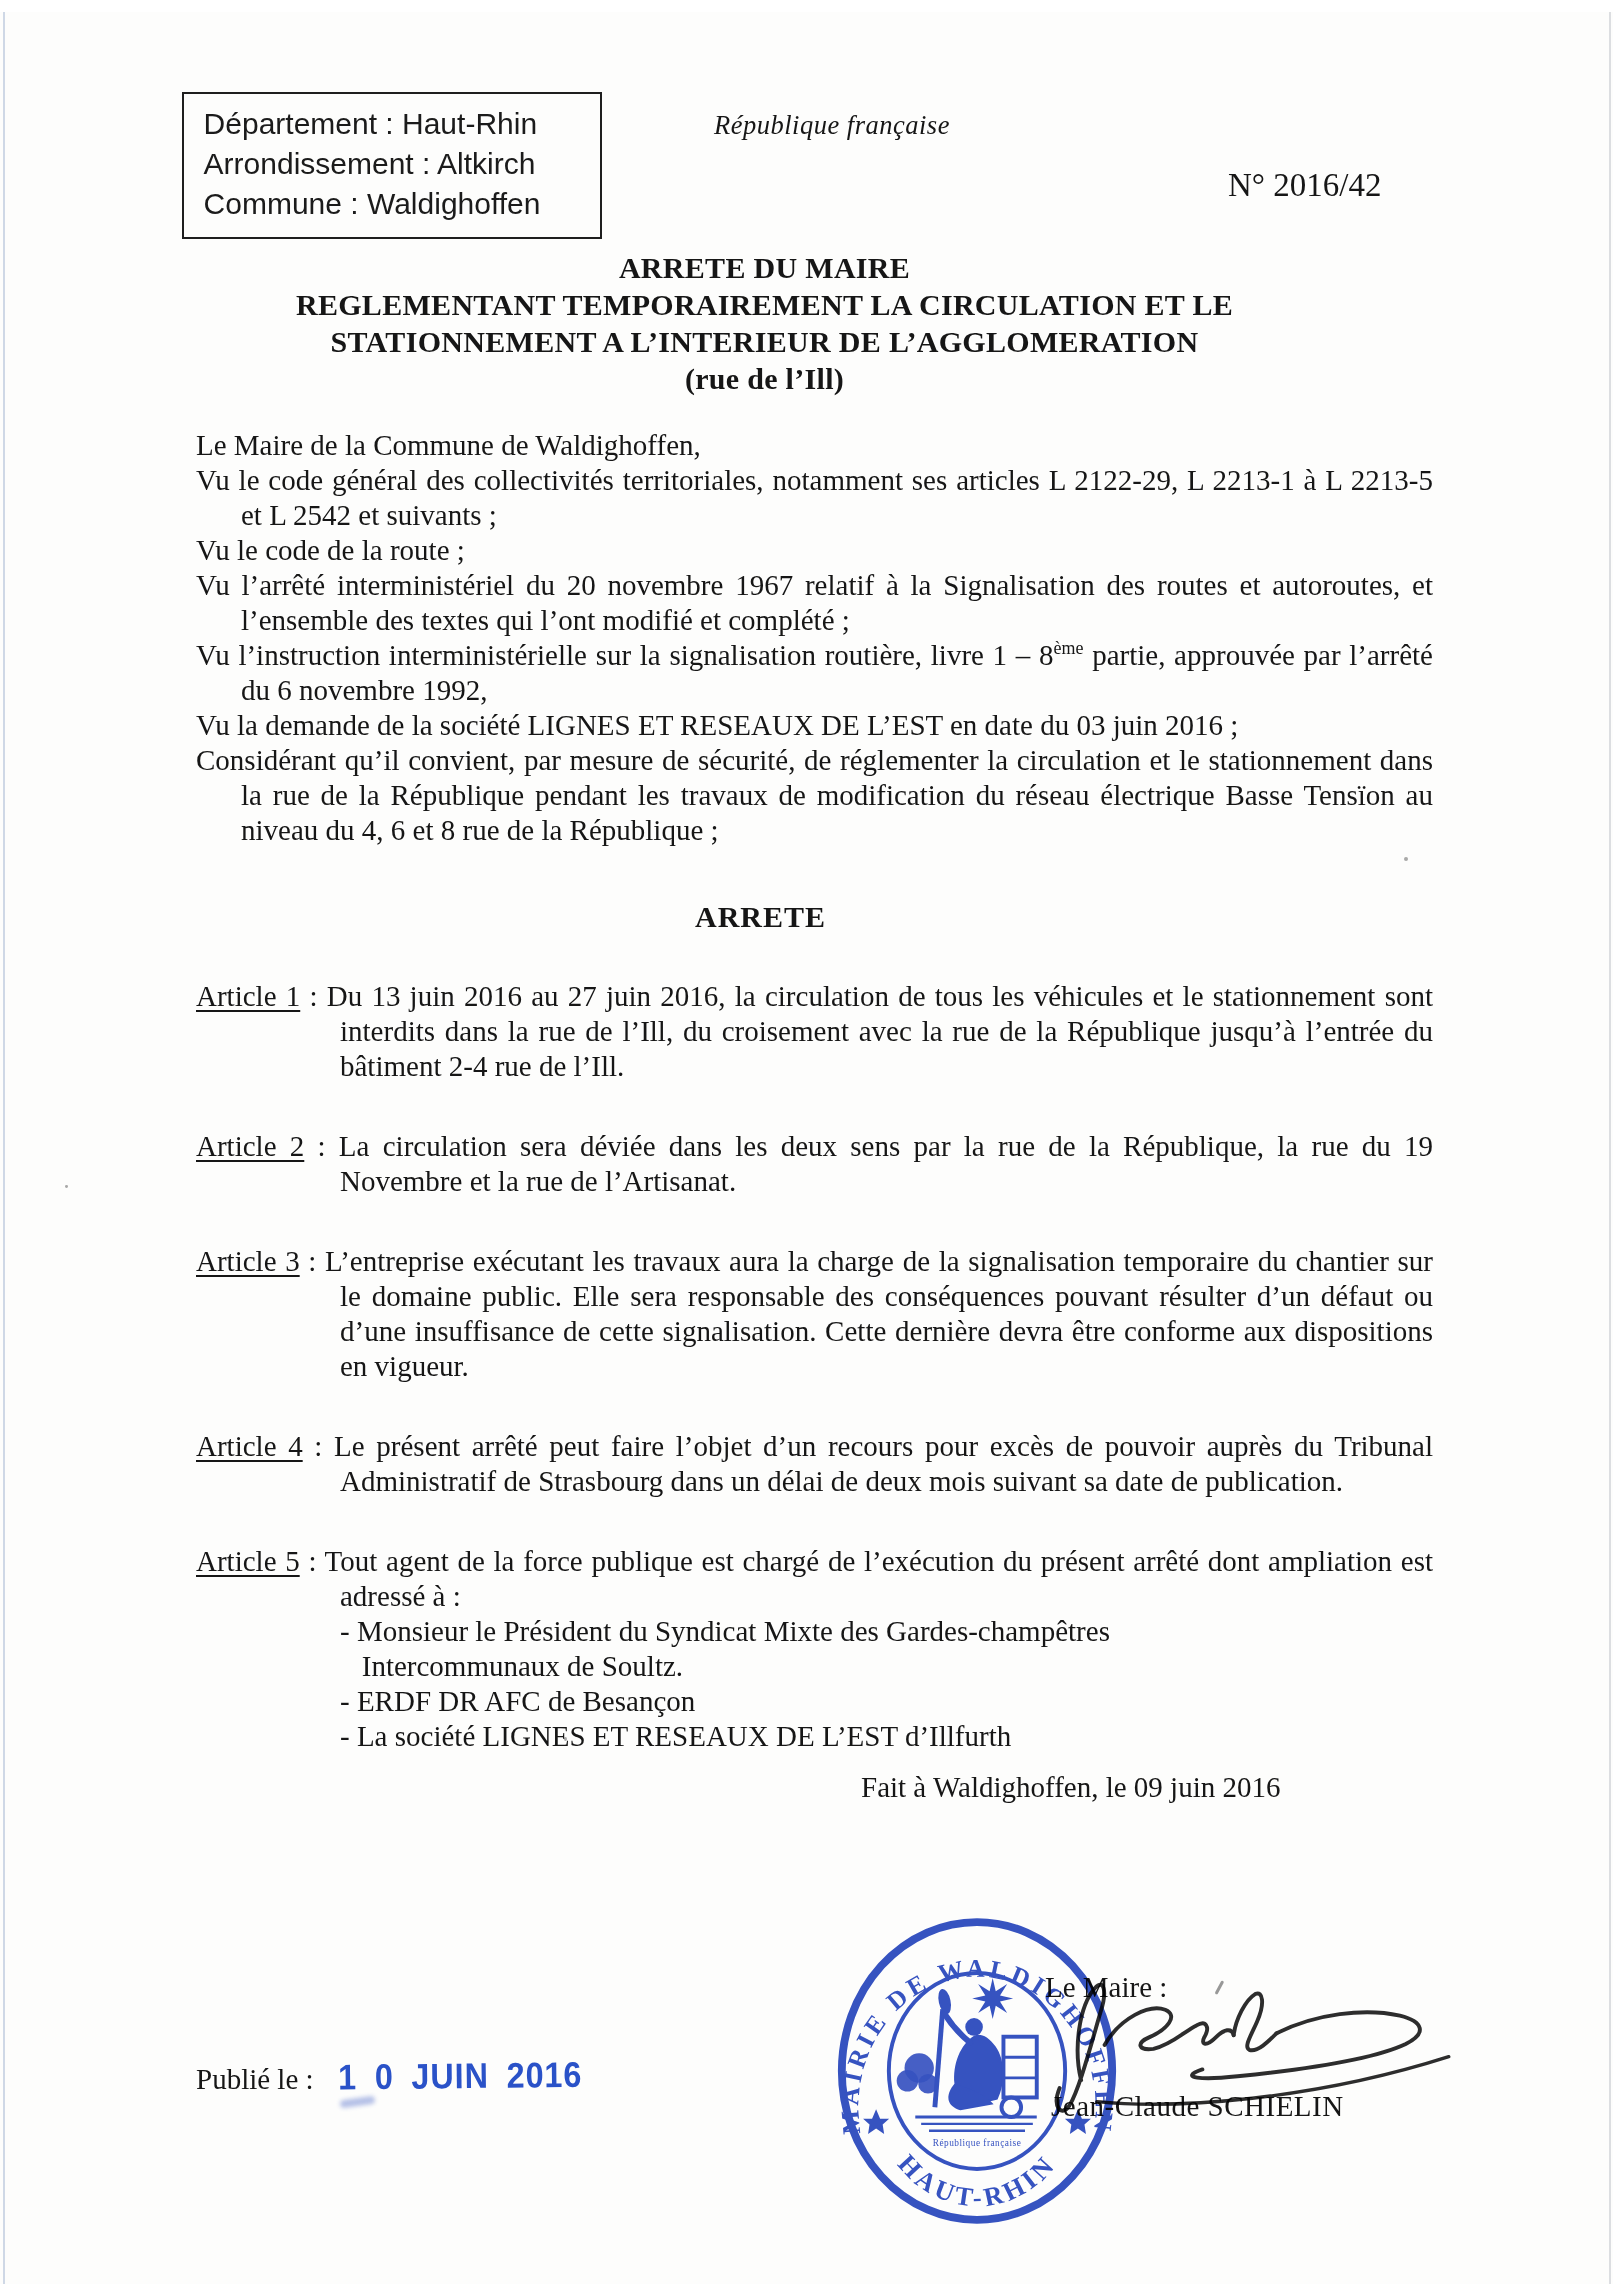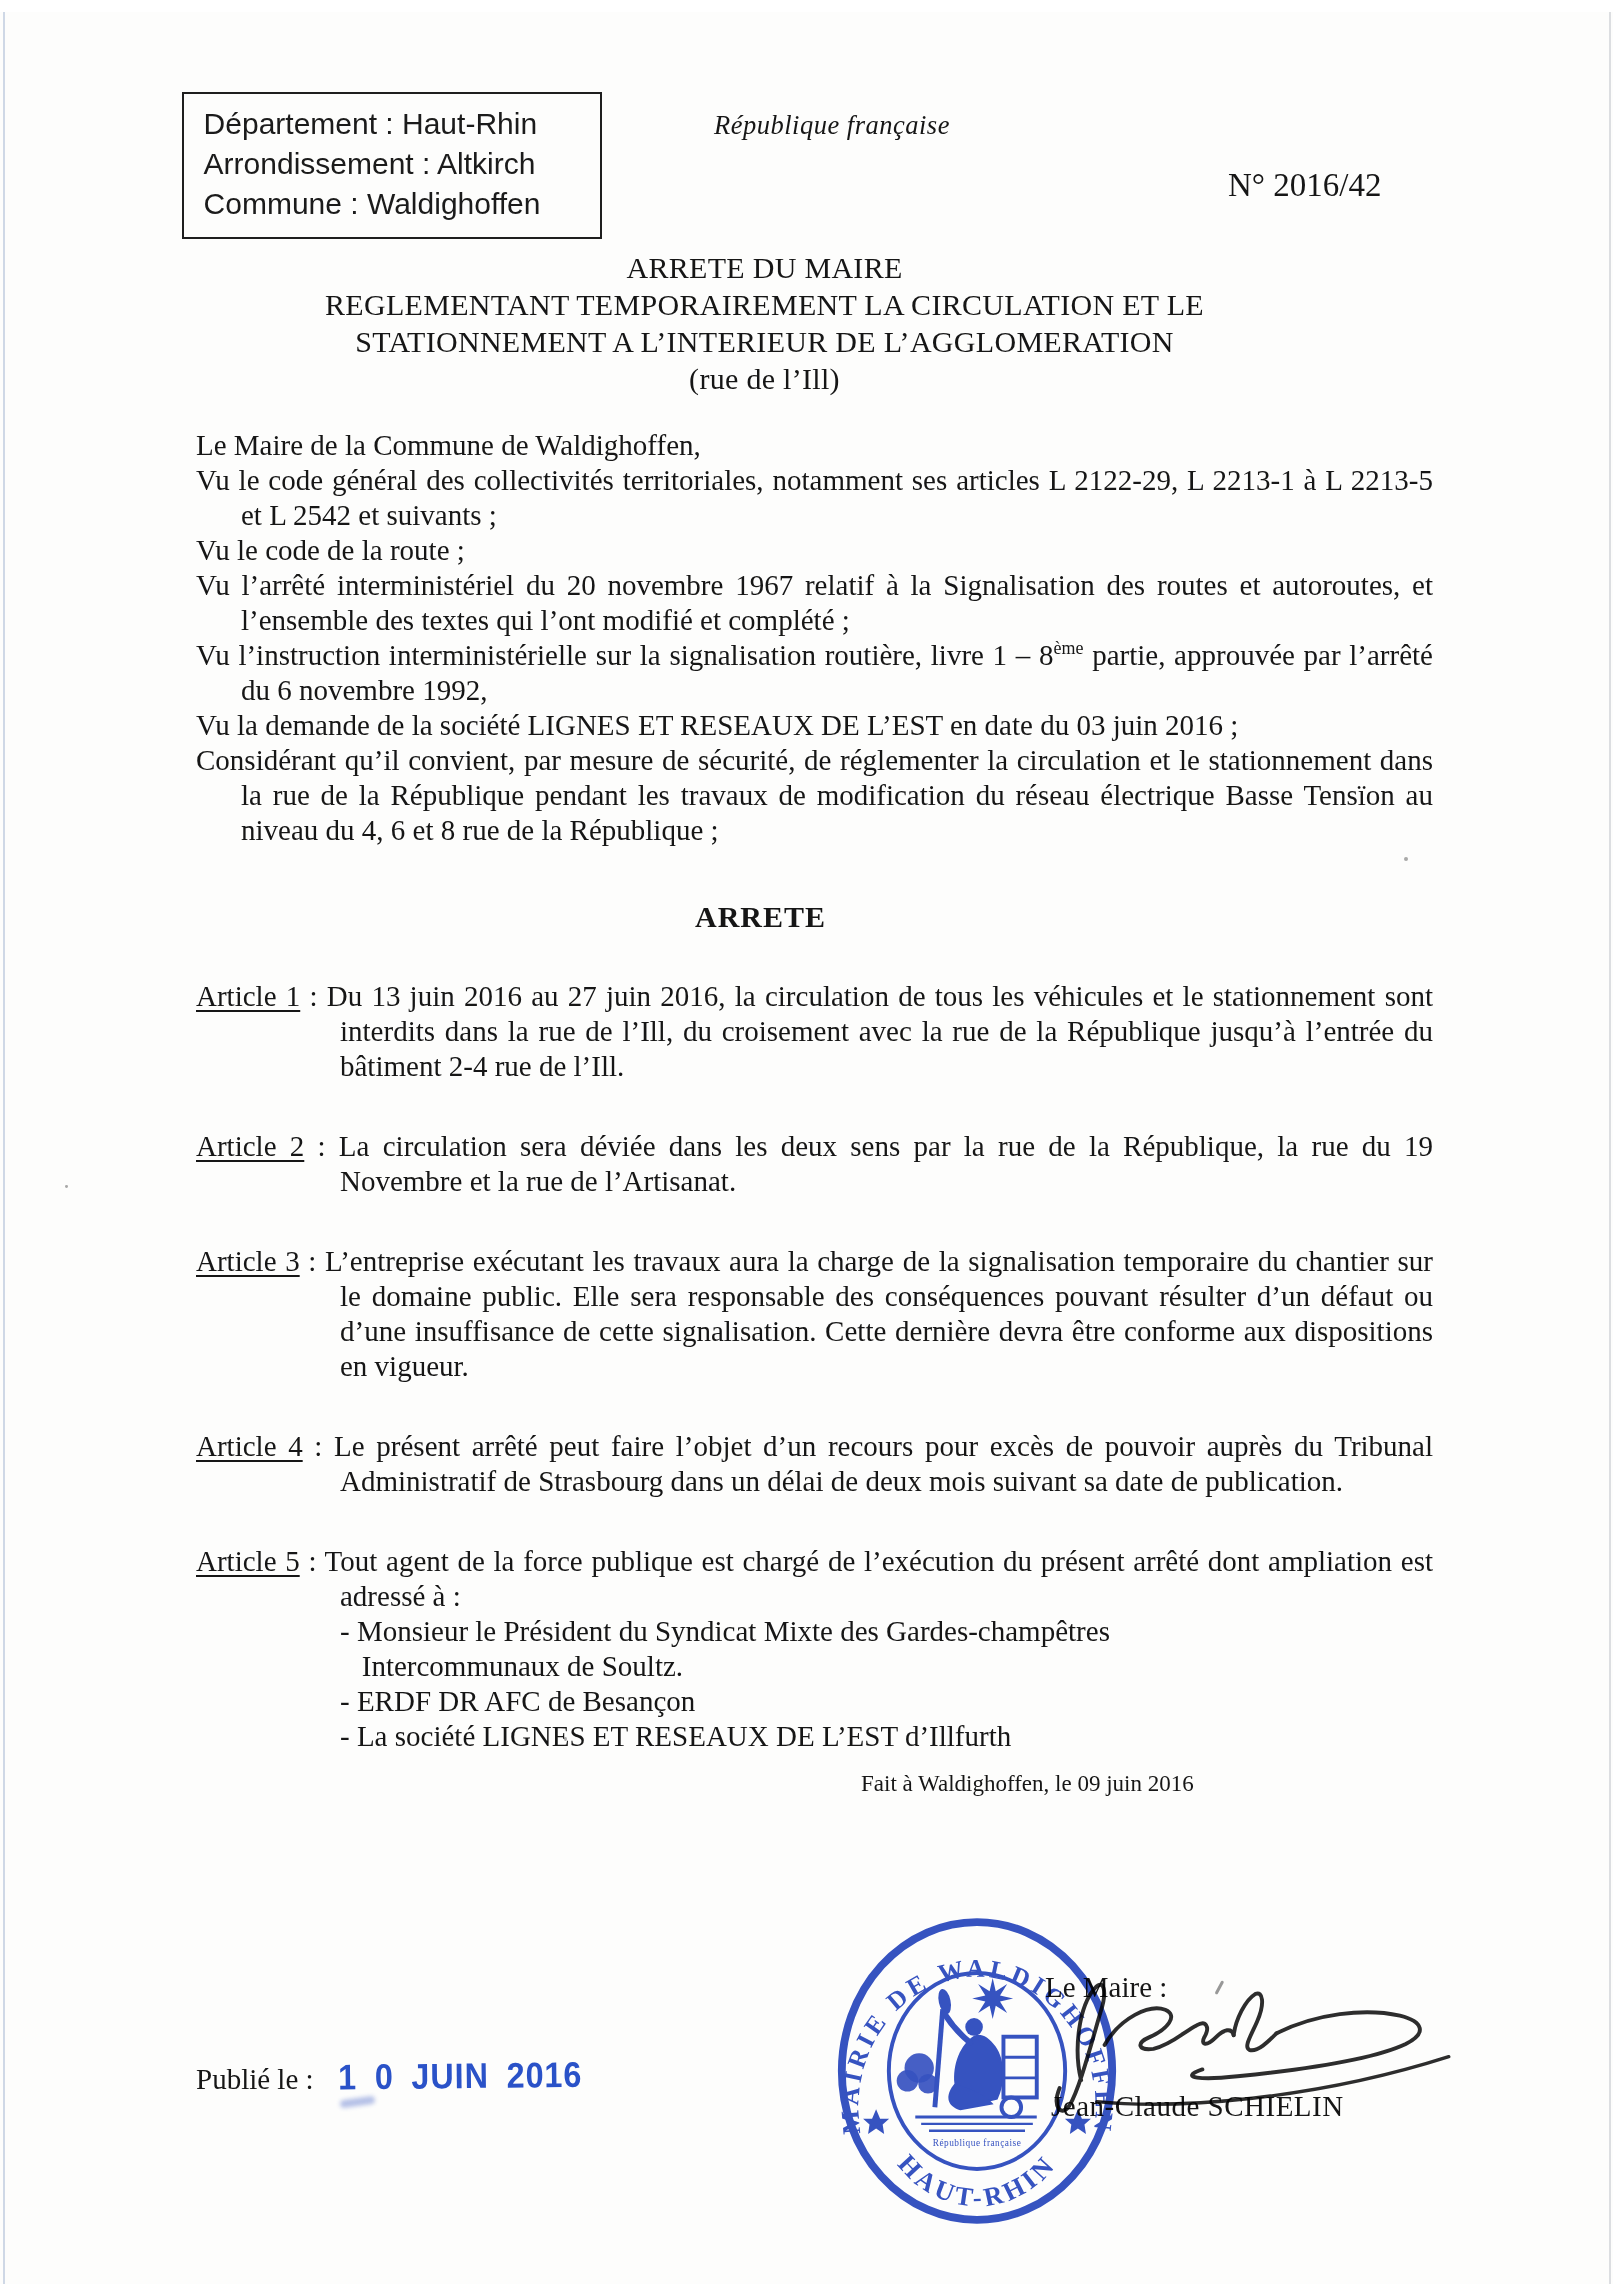--- a/index.html
+++ b/index.html
@@ -19,34 +19,34 @@
   
   .header-box {
     position:absolute; left:182px; top:80px; width:420px; height:147px;
     border:2.9px solid #1e1e1e; box-sizing:border-box; padding:9.8px 0 0 19.6px;
     font-family:"Liberation Sans", sans-serif; font-size:30px; line-height:40px; color:#1b1b1b;
   }
   .republic { position:absolute; left:714px; top:98px; font-style:italic; font-size:26.5px; letter-spacing:0.5px; }
   .doc-number { position:absolute; left:1228px; top:155px; font-size:33px; }
 
   .title-block { position:absolute; left:0; top:237px; width:1529px; text-align:center;
-    font-weight:normal; font-size:30px; line-height:37px; letter-spacing:0.3px; }
+    font-weight:bold; font-size:30px; line-height:37px; letter-spacing:0.3px; }
 
   
   .body-col { position:absolute; left:196px; top:416px; width:1237px; font-size:29px; line-height:35px; }
   .para { margin:0; text-align:justify; padding-left:45px; text-indent:-45px; }
   .para sup { font-size:.62em; vertical-align:super; line-height:0; }
   .arrete-heading { margin:51px 108px 0 0; text-align:center; font-weight:bold; font-size:30px; letter-spacing:1px; }
   .article { margin-top:45px; text-align:justify; padding-left:144px; text-indent:-144px; line-height:35px; }
   .article.bold { font-weight:normal; }
   .article-label { text-decoration:underline; text-underline-offset:3.9px; }
   .recipient { text-indent:0; white-space:pre-wrap; text-align:left; }
 
   
-  .fait        { position:absolute; left:861px;  top:1759px; font-size:23px; z-index:2; }
+  .fait        { position:absolute; left:861px;  top:1759px; font-size:29px; z-index:2; }
   .maire-title { position:absolute; left:1045px; top:1959px; font-size:29px; z-index:2; }
   .sig-name    { position:absolute; left:1051px; top:2078px; font-size:29px; letter-spacing:0.5px; z-index:2; }
   .stamp-svg   { position:absolute; left:833px; top:1903px; width:288px; height:312px;
                  z-index:3; opacity:.95; mix-blend-mode:multiply; color:#2b49c0; }
   .signature-svg { position:absolute; left:1010px; top:1943px; width:461px; height:176px; z-index:4; mix-blend-mode:multiply; }
 
   .publie { position:absolute; left:196px; top:2051px; font-size:29px; }
   .date-stamp { position:absolute; left:338px; top:2045px;
     font-family:"Liberation Sans", sans-serif; font-weight:bold; font-size:33px;
     letter-spacing:1px; word-spacing:7.8px; color:#2a52c8; transform:rotate(-.6deg) scale(.98,1.08); transform-origin:left top; }

